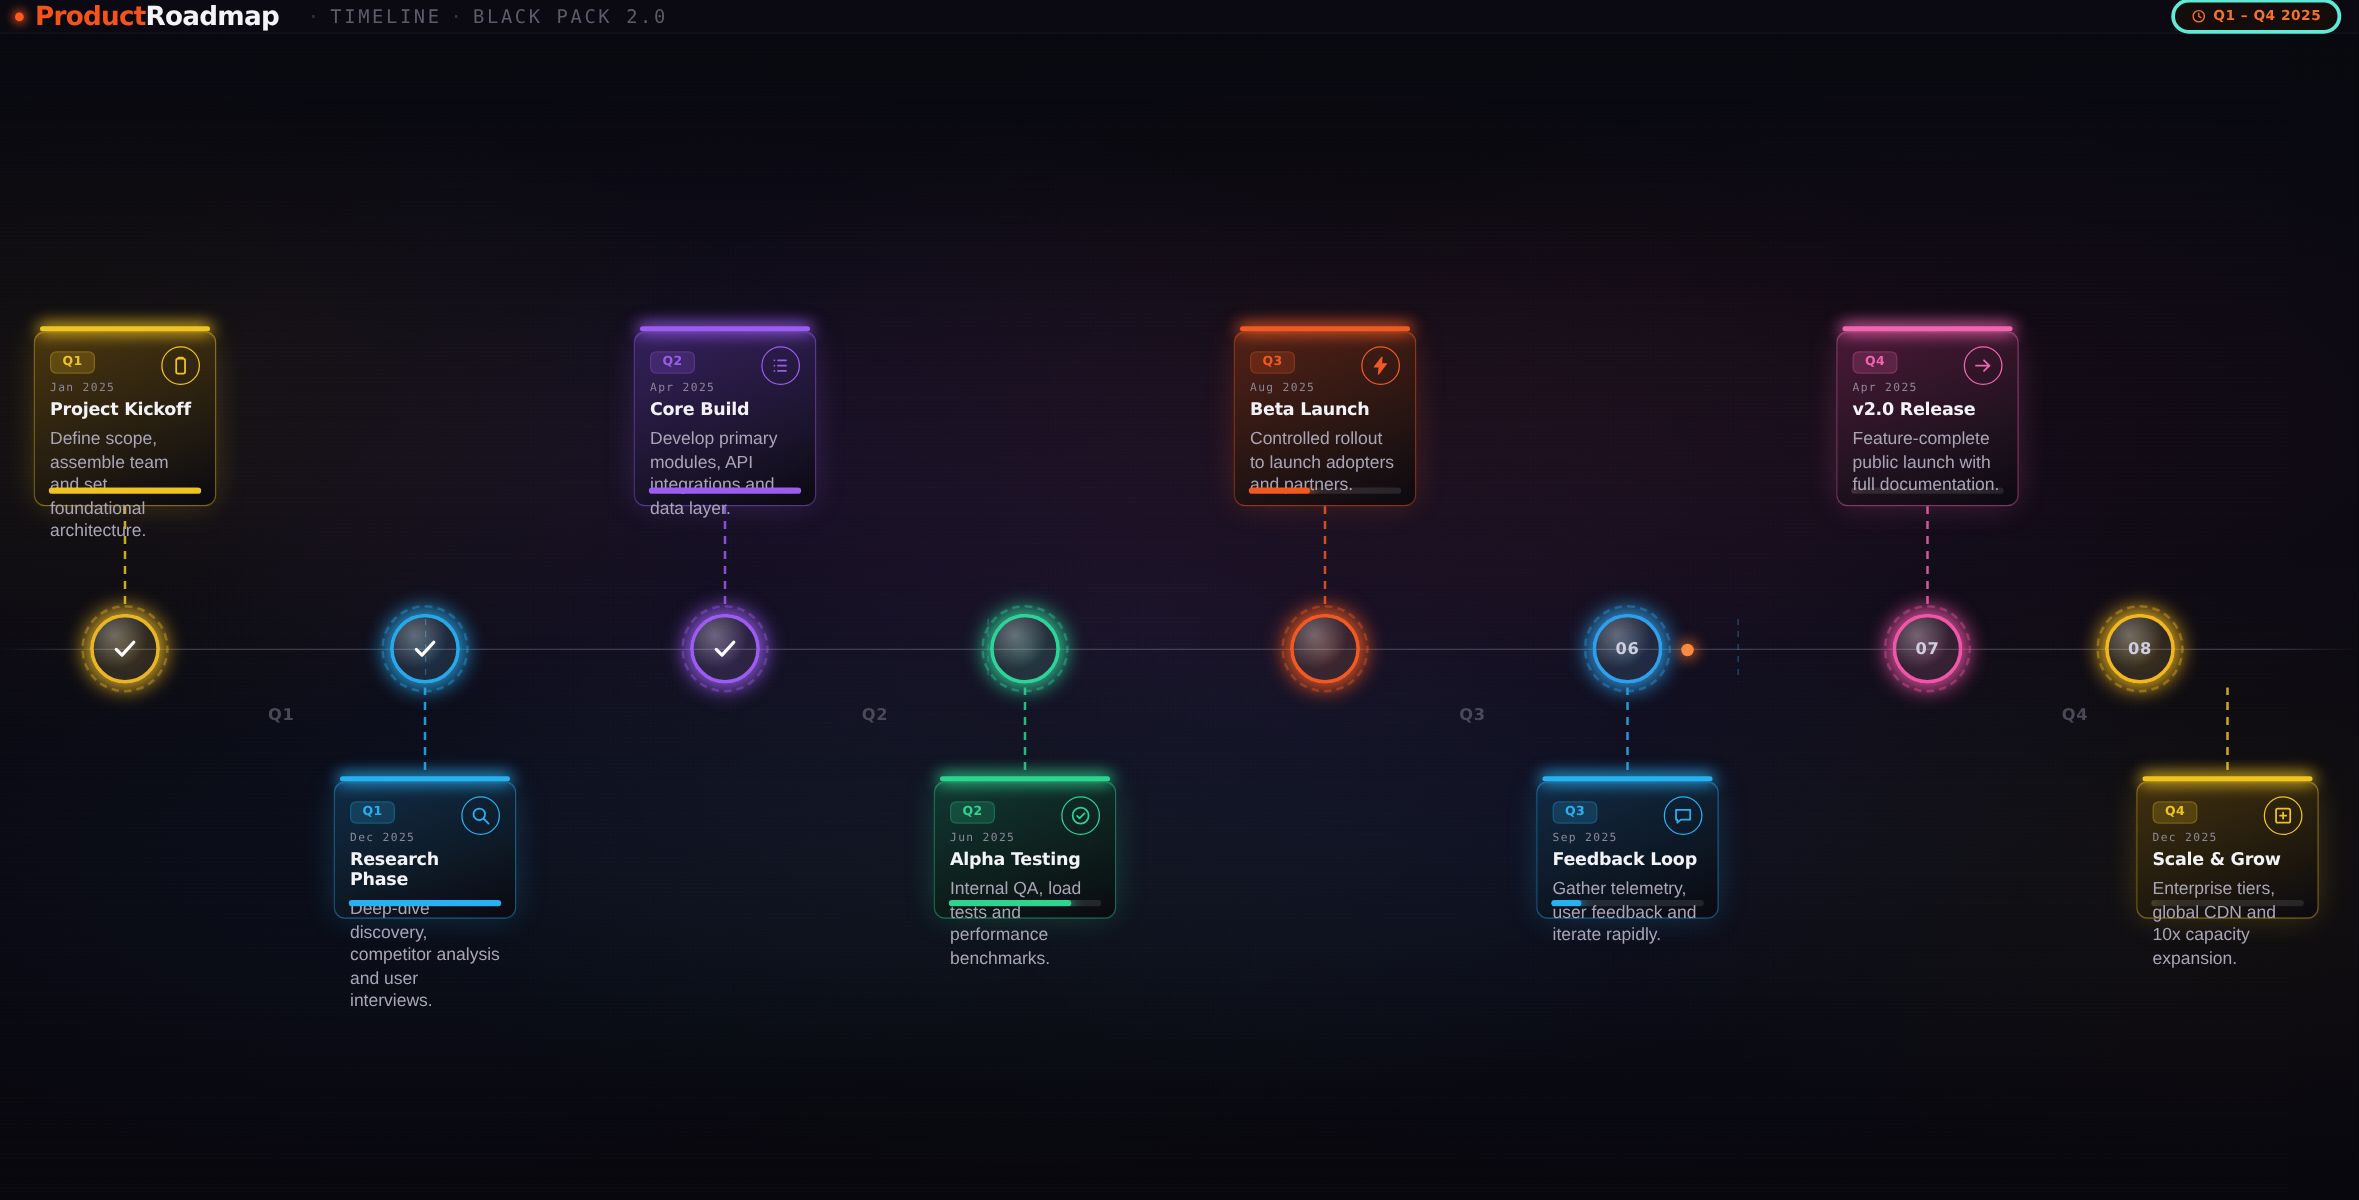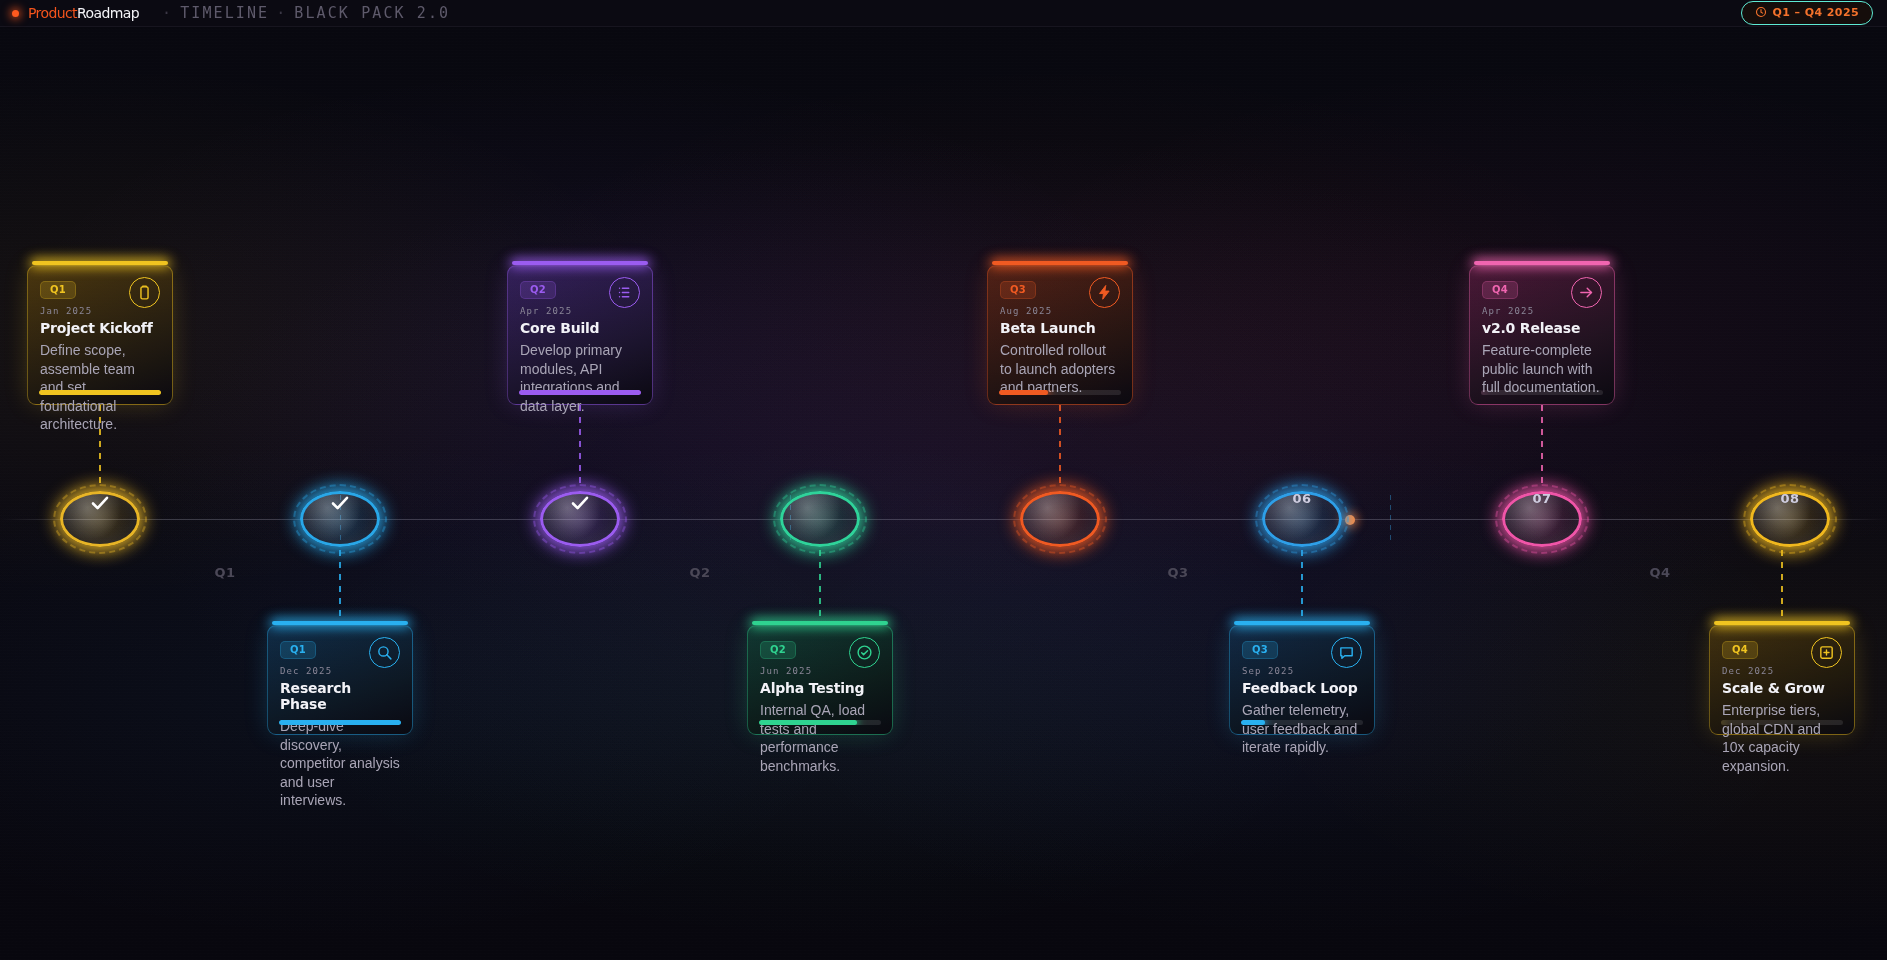--- a/index.html
+++ b/index.html
@@ -42,34 +42,34 @@
     border-bottom:1px solid #17151f;
     display:flex; align-items:center; padding:0 14px 0 12px;
     z-index:30;
   }
   .brand-dot{
     width:7px; height:7px; border-radius:50%;
     background:#ff5a1f; box-shadow:0 0 8px 2px rgba(255,90,31,.75);
     margin-right:9px; flex:0 0 auto;
   }
   .logo{
-    font-size:14px; font-weight:400; letter-spacing:-.6px;
+    font-size:21px; font-weight:700; letter-spacing:-.6px;
     font-family:"DejaVu Sans", sans-serif;
     line-height:1; white-space:nowrap;
   }
   .logo .lo-a{ color:#f4541c; }
   .logo .lo-b{ color:#f4f4f8; }
   .subcrumb{
     margin-left:16px; font-family:"DejaVu Sans Mono", monospace;
     font-size:15px; letter-spacing:2.1px; color:#5e5a6b; white-space:nowrap;
   }
   .subcrumb .sep{ color:#3b3846; margin:0 7px; }
   #range-badge{
-    margin-left:auto; display:flex; gap:6px;
-    padding:4px 13px 5px; border:1px solid #5eead4; border-radius:999px;
+    margin-left:auto; display:flex; align-items:center; gap:6px;
+    padding:4px 13px 5px; border:3px solid #5eead4; border-radius:999px;
     background:#150d0b; color:#f4722c;
     font-size:11px; font-weight:700; letter-spacing:.4px;
     font-family:"DejaVu Sans", sans-serif;
   }
   #range-badge svg{ display:block; }
 
   
   #axis{
     position:absolute; left:0; right:0; top:519px; height:1px;
     background:linear-gradient(90deg, rgba(190,190,210,0) 0%, rgba(190,190,210,.26) 4%, rgba(190,190,210,.26) 96%, rgba(190,190,210,0) 100%);
@@ -98,23 +98,23 @@
   .connector{
     position:absolute; width:2px; z-index:3;
   }
   .connector.up{
     background:repeating-linear-gradient(180deg, currentColor 0 6px, transparent 6px 12px);
     opacity:.85;
   }
 
   
   .node{
-    position:absolute; width:80px; height:56px; border-radius:50%;
+    position:absolute; width:56px; height:56px; border-radius:50%;
     transform:translate(-50%,-50%); top:519px; z-index:10;
-    display:flex; justify-content:center;
+    display:flex; align-items:center; justify-content:center;
   }
   .node .halo{
     position:absolute; inset:-16px; border-radius:50%;
     background:radial-gradient(circle, currentColor 0%, transparent 68%);
     opacity:.22; filter:blur(5px);
   }
   .node .dashring{
     position:absolute; inset:-7px; border-radius:50%;
     border:2px dashed currentColor; opacity:.38;
   }
@@ -277,21 +277,21 @@
                <span class="dashring"></span>
                <span class="core"></span>
       <span class="glyph">06</span>
     </div>
     <div class="node" style="left: 1542px; color: rgb(240, 85, 168);">
       <span class="halo"></span>
                <span class="dashring"></span>
                <span class="core"></span>
       <span class="glyph">07</span>
     </div>
-    <div class="node" style="left: 1790px; color: rgb(240, 184, 30);">
+    <div class="node" style="left: 1712px; color: rgb(240, 184, 30);">
       <span class="halo"></span>
                <span class="dashring"></span>
                <span class="core"></span>
       <span class="glyph">08</span>
     </div>
   </div>
 <div id="cards">
     <div class="card above" style="left: 27px; color: rgb(240, 196, 32); background: linear-gradient(160deg, rgba(120, 86, 12, 0.55) 0%, rgba(38, 30, 16, 0.85) 62%, rgba(10, 9, 16, 0.92) 100%); border: 1px solid rgba(240, 196, 32, 0.4); box-shadow: rgba(240, 196, 32, 0.267) 0px 0px 26px -4px, rgba(255, 255, 255, 0.05) 0px 1px 0px inset; top: 265px; height: 140px;">
       <span class="accent"></span>
      <div class="card-head">

